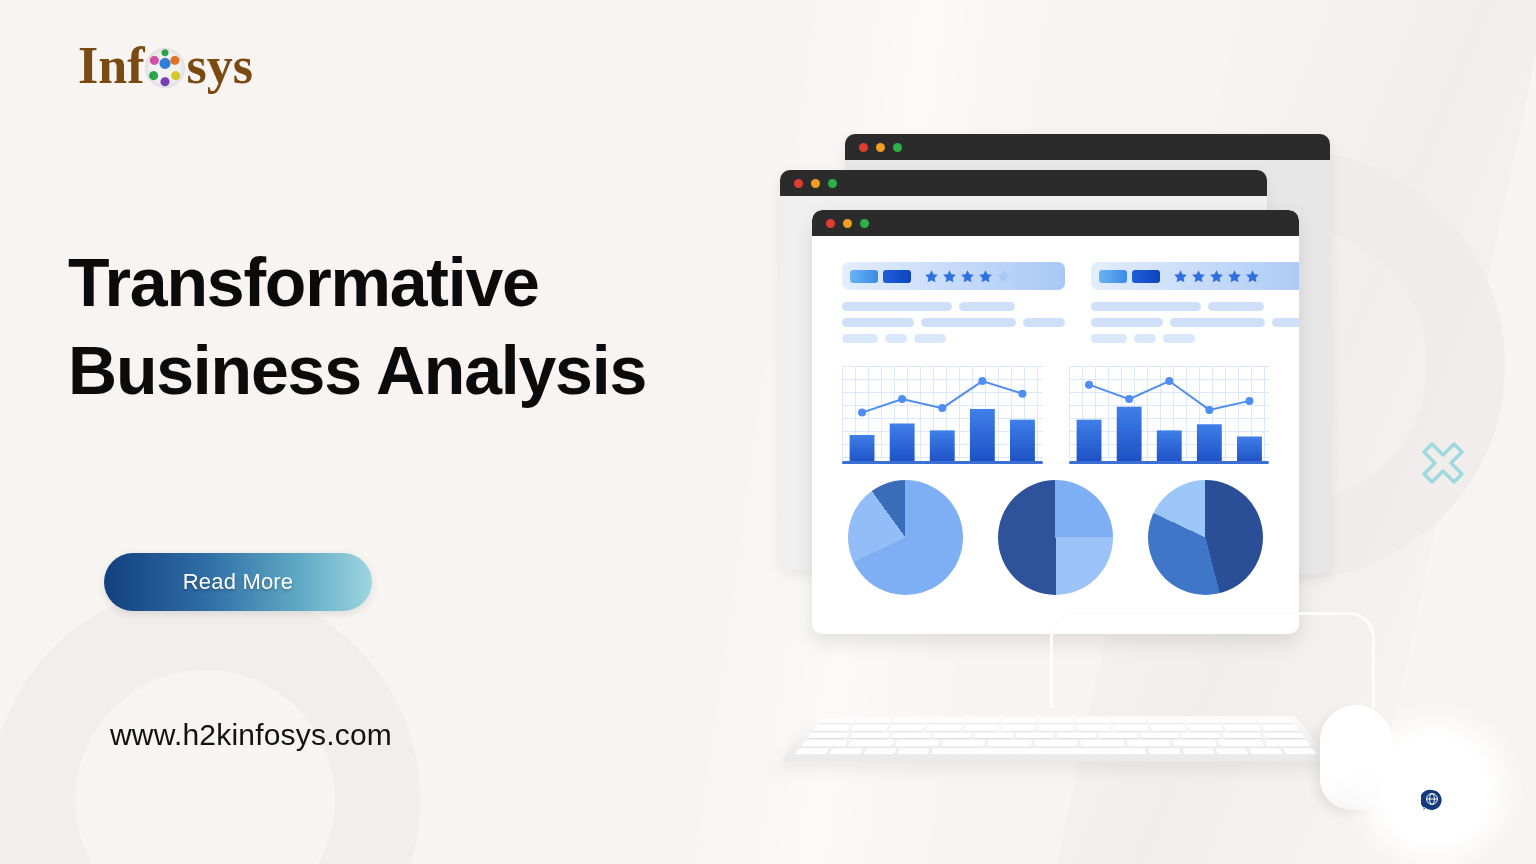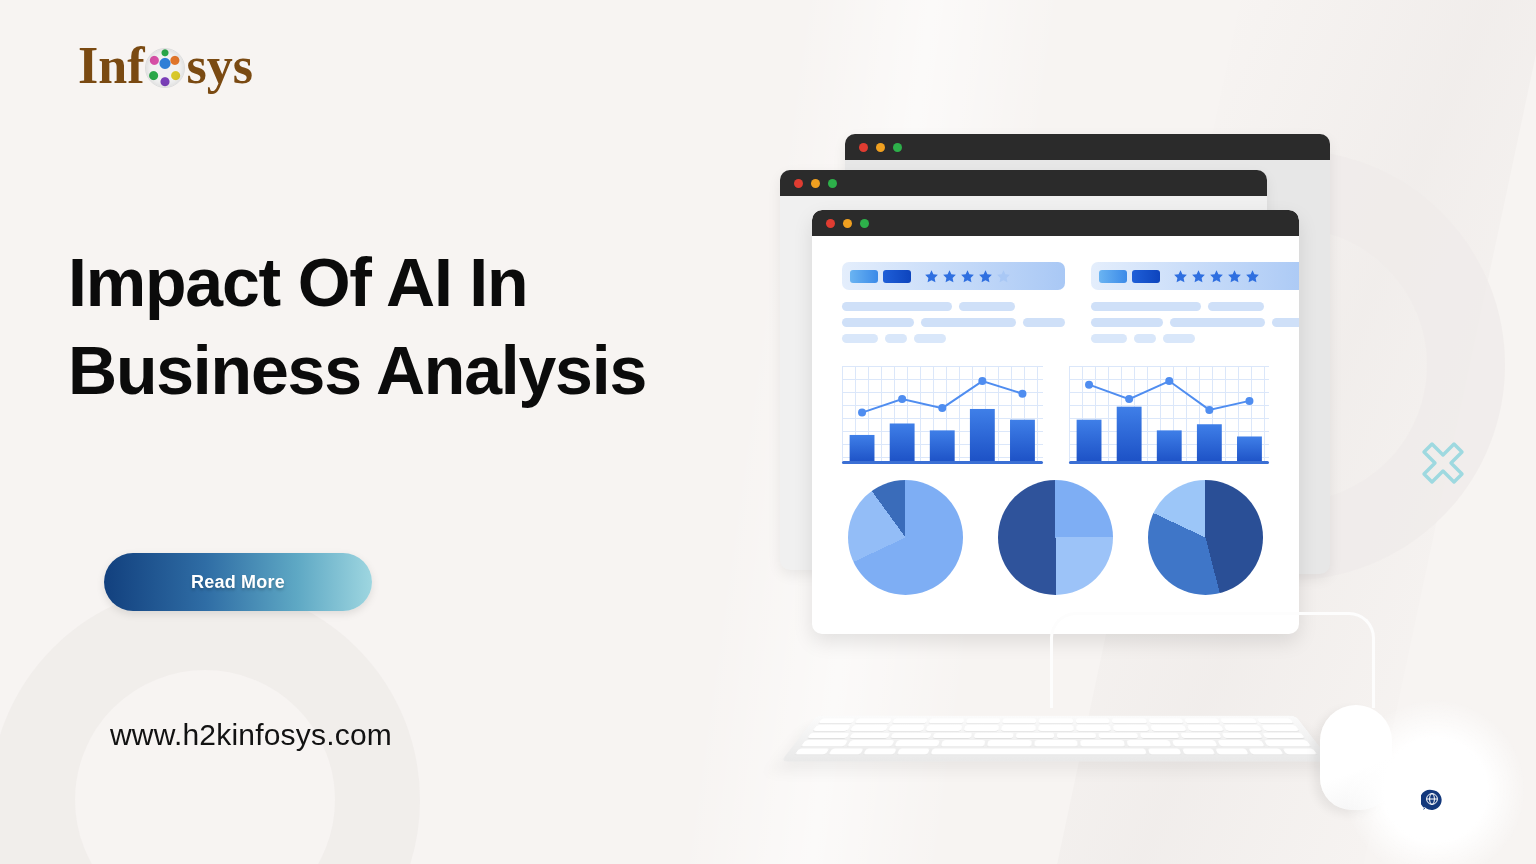--- a/index.html
+++ b/index.html
@@ -85,21 +85,21 @@
     font-size:68px; font-weight:bold; line-height:1.3;
     color:#0b0b0b; letter-spacing:-1.2px;
   }
   .headline .hl { display:block; }
 
   
   .cta {
     position:absolute; left:104px; top:553px;
     width:268px; height:58px; border-radius:29px; border:none;
     background:linear-gradient(90deg,#12407e 0%,#2f6da5 38%,#5ea8c4 72%,#9ed6e0 100%);
-    color:#fff; font-size:18px; font-weight:bold;
+    color:#fff; font-size:22px; font-weight:normal;
     cursor:pointer; letter-spacing:.2px;
     text-shadow:0 2px 3px rgba(0,0,0,.25);
     box-shadow:0 3px 8px rgba(0,0,0,.10);
   }
 
   
   .site-url {
     position:absolute; left:110px; top:718px;
     font-size:30px; color:#121212; letter-spacing:.2px;
   }
@@ -223,21 +223,21 @@
 
 <div class="logo">
   <div class="logo-row">
     <span class="logo-inf">Inf</span>
     <span class="logo-globe"></span>
     <span class="logo-sys">sys</span>
   </div>
 </div>
 
 <h1 class="headline">
-  <span class="hl">Impact Of AI In</span>
+  <span class="hl">Transformative</span>
   <span class="hl">Business Analysis</span>
 </h1>
 
 <button class="cta">Read More</button>
 
 <div class="site-url">www.h2kinfosys.com</div>
 
 <div class="illus">
 
   <div class="win win-back">

